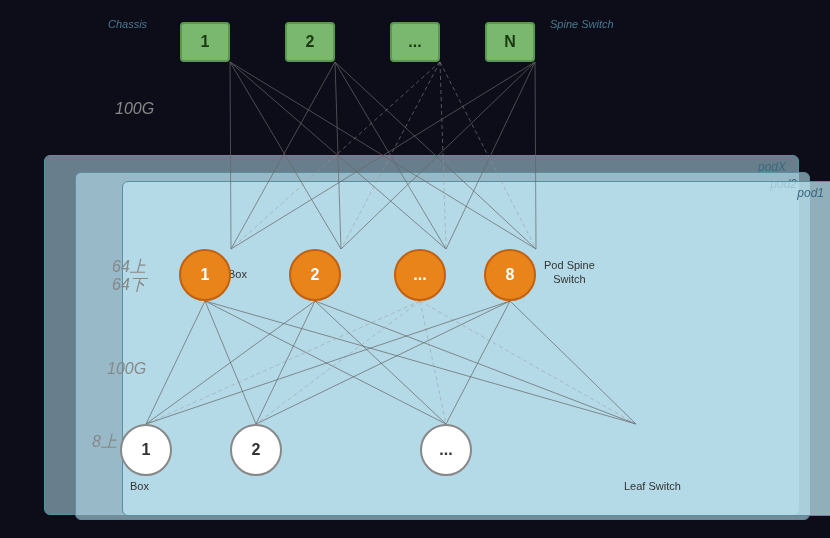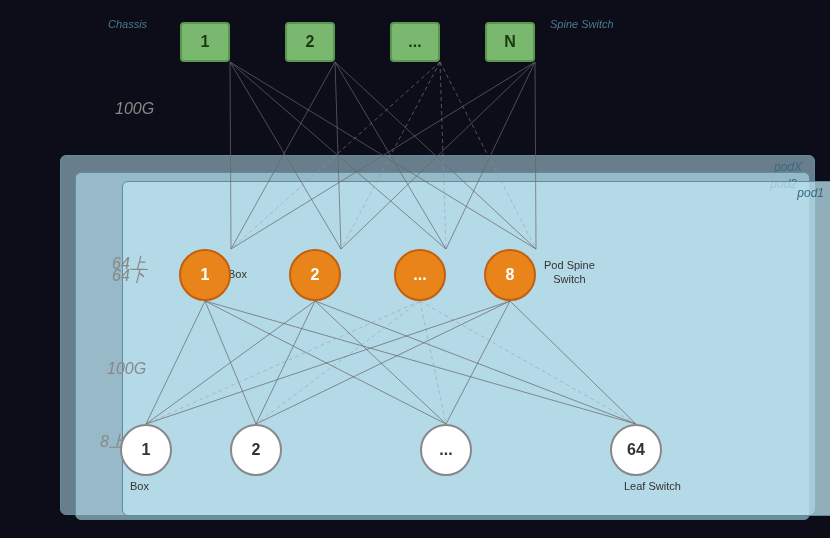--- a/index.html
+++ b/index.html
@@ -21,21 +21,21 @@
 
     
     .pod-layer {
       position: absolute;
       border: 1.5px solid #5a8fa0;
       border-radius: 6px;
       background: #c8e8f0;
     }
 
     .pod-podx {
-      left: 60px; top: 155px;
+      left: 44px; top: 155px;
       width: 755px; height: 360px;
       background: rgba(180,220,235,0.55);
     }
     .pod-pod2 {
       left: 75px; top: 172px;
       width: 735px; height: 348px;
       background: rgba(185,225,238,0.6);
     }
     .pod-pod1 {
       left: 90px; top: 181px;
@@ -212,21 +212,21 @@
   <div class="spine-box" style="left:285px; top:22px;">
     <span>2</span>
   </div>
   <div class="spine-box" style="left:390px; top:22px;">
     <span>...</span>
   </div>
   <div class="spine-box" style="left:485px; top:22px;">
     <span>N</span>
   </div>
 
-  <div class="annotation-label" style="left:112px; top:258px; line-height:12px;">
+  <div class="annotation-label" style="left:112px; top:258px; line-height:18px;">
     <span style="white-space:pre;">64上
 64下</span>
   </div>
 
   <div class="node-label" style="left:544px; top:258px; line-height:14px;">
     <span style="white-space:pre;">Pod Spine
 Switch</span>
   </div>
 
   <div class="node-label" style="left:228px; top:268px;">Box</div>
@@ -239,32 +239,29 @@
   </div>
   <div class="pod-spine-circle" style="left:394px; top:249px;">
     <span>...</span>
   </div>
   <div class="pod-spine-circle" style="left:484px; top:249px;">
     <span>8</span>
   </div>
 
   <div class="annotation-label" style="left:107px; top:360px;">100G</div>
 
-  <div class="annotation-label" style="left:100px; top:432px;">8上</div>
+  <div class="annotation-label" style="left:92px; top:432px;">8上</div>
 
   <div class="leaf-circle" style="left:120px; top:424px;">
     <span>1</span>
   </div>
   <div class="leaf-circle" style="left:230px; top:424px;">
     <span>2</span>
   </div>
   <div class="leaf-circle" style="left:420px; top:424px;">
     <span>...</span>
   </div>
-  <div class="leaf-circle" style="left:610px; top:424px;">
-    <span>64</span>
-  </div>
 
   <div class="node-label" style="left:130px; top:480px;">Box</div>
 
   <div class="node-label" style="left:580px; top:480px;padding-left:44px;">Leaf Switch</div>
 
 </div>
 
 </body></html>

